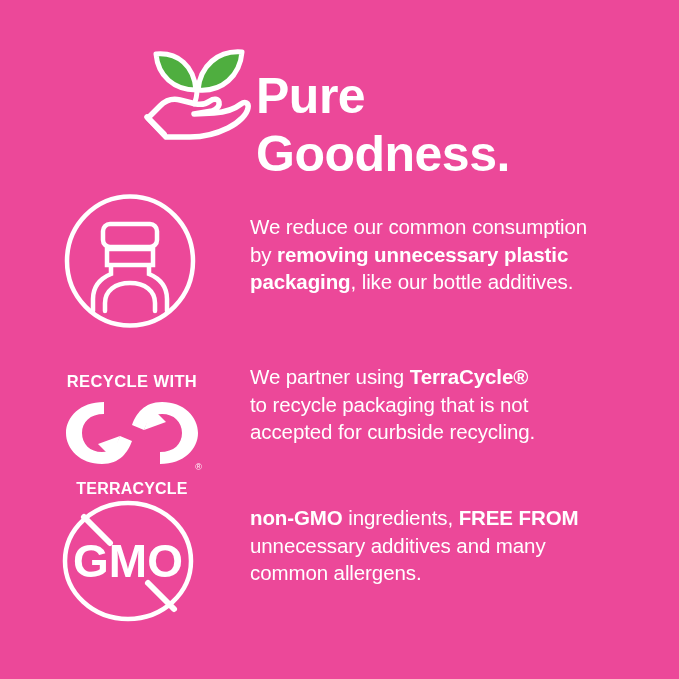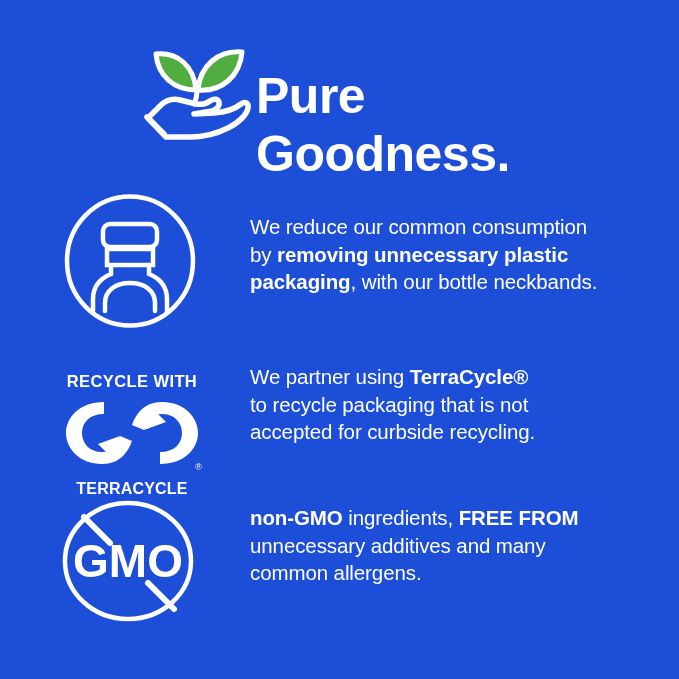--- a/index.html
+++ b/index.html
@@ -133,21 +133,21 @@
     color: #ffffff;
     font-size: 9px;
     line-height: 9px;
   }
 
   svg { display: block; overflow: visible; }
 </style>
 </head>
 <body style="background: rgb(39, 57, 127);">
 
-<div class="page" style="background: #1d4ed8;">
+<div class="page" style="background: #ec4899;">
 
   <div class="header">
 
     <div class="header-logo">
       <svg viewBox="0 0 106 104" width="106" height="104" aria-hidden="true">
 
         <path d="M52 52 C 30 52 14 38 12 16 C 34 14 50 28 52 52 Z" fill="#4fae3f" stroke="#ffffff" stroke-width="5" stroke-linejoin="round"></path>
 
         <path d="M54 52 C 56 28 74 12 98 14 C 96 38 78 54 54 52 Z" fill="#4fae3f" stroke="#ffffff" stroke-width="5" stroke-linejoin="round"></path>
 
@@ -182,21 +182,21 @@
         <path d="M48 73 L 48 81 C 36 86 30 95 30 106 L 30 118
                  M86 73 L 86 81 C 98 86 104 95 104 106 L 104 118" fill="none" stroke="#ffffff" stroke-width="4.5" stroke-linecap="round"></path>
 
         <path d="M42 118 L 42 110 C 42 98 52 90 67 90 C 82 90 92 98 92 110 L 92 118" fill="none" stroke="#ffffff" stroke-width="4.5" stroke-linecap="round"></path>
       </svg>
     </div>
 
     <div class="row-text">
         <span class="tline"><span>We reduce our common consumption</span></span>
         <span class="tline"><span>by </span><b>removing unnecessary plastic</b></span>
-        <span class="tline"><b>packaging</b><span>, with our bottle neckbands.</span></span>
+        <span class="tline"><b>packaging</b><span>, like our bottle additives.</span></span>
       </div>
   </div>
 
   <div class="row" id="row-terracycle">
 
     <div class="row-icon">
       <div class="tc-badge">
         <div class="tc-top">RECYCLE WITH</div>
 
         <div class="tc-mark">

